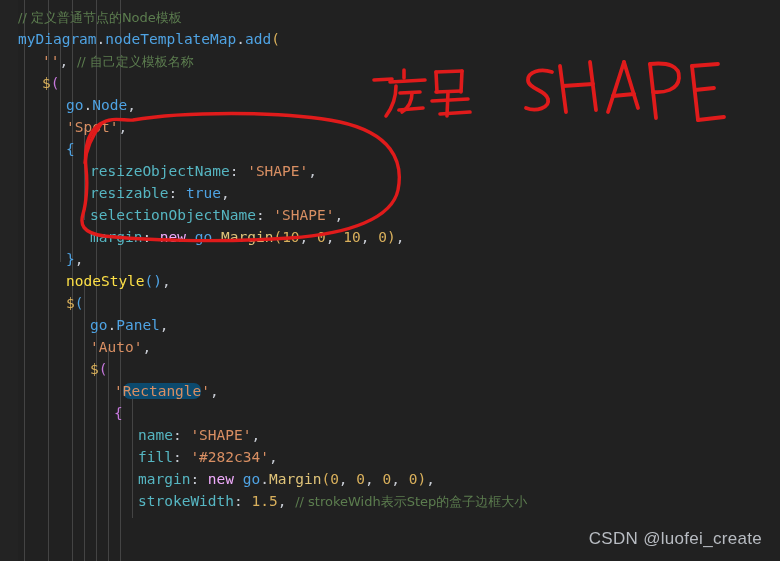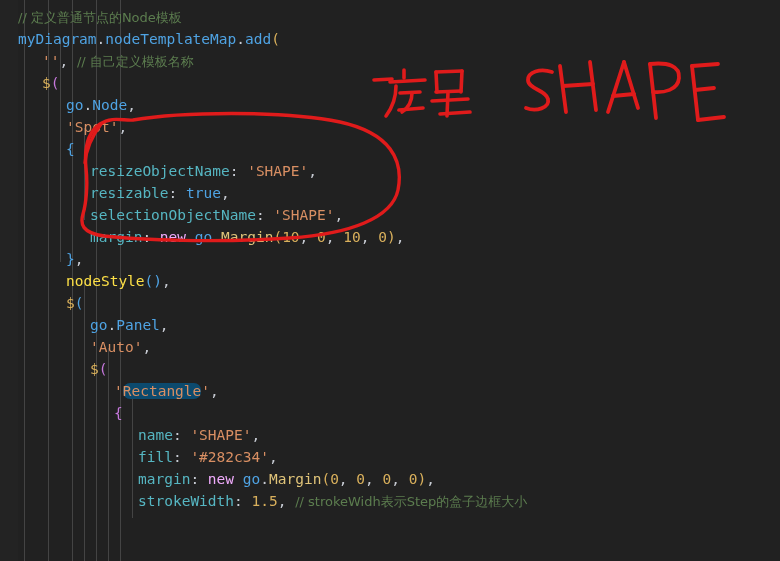--- a/index.html
+++ b/index.html
@@ -219,14 +219,15 @@
       <path d="M 650,64 L 656,118"></path>
       <path d="M 650,64 C 668,62 680,66 679,78 C 678,90 664,93 653,92"></path>
 
       <path d="M 692,66 L 698,120"></path>
       <path d="M 692,66 L 718,64"></path>
       <path d="M 695,90 L 714,88"></path>
       <path d="M 698,120 L 724,117"></path>
     </g>
   </svg>
 
+  <div class="watermark">CSDN @luofei_create</div>
 
 </div>
 
 </body></html>

